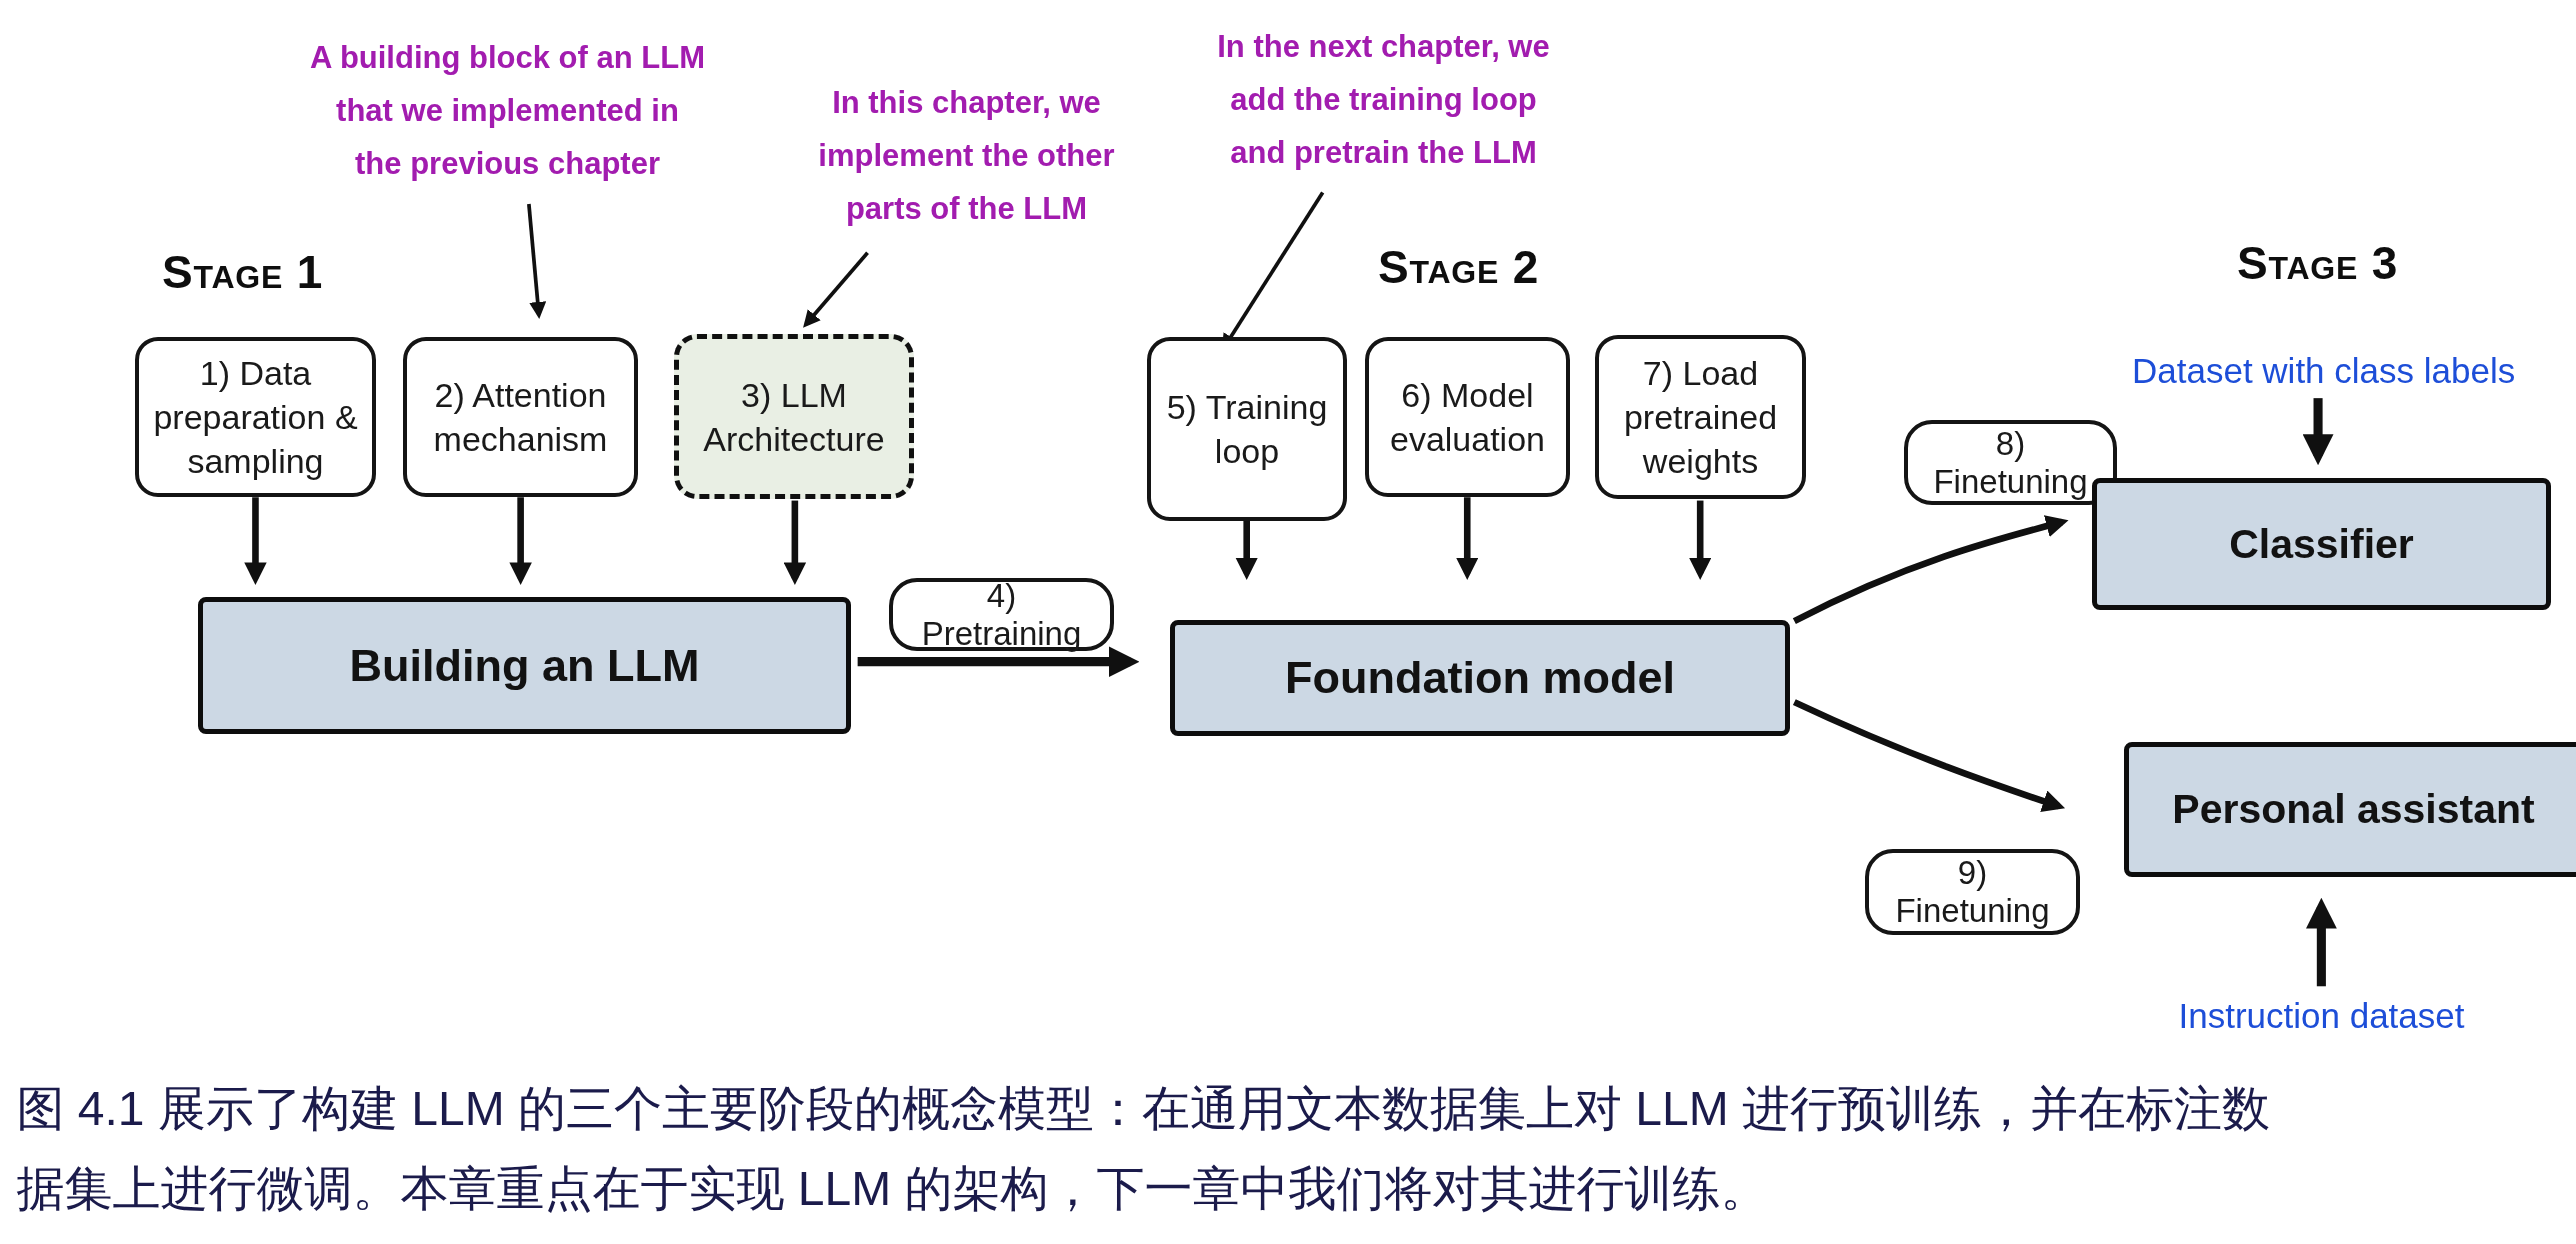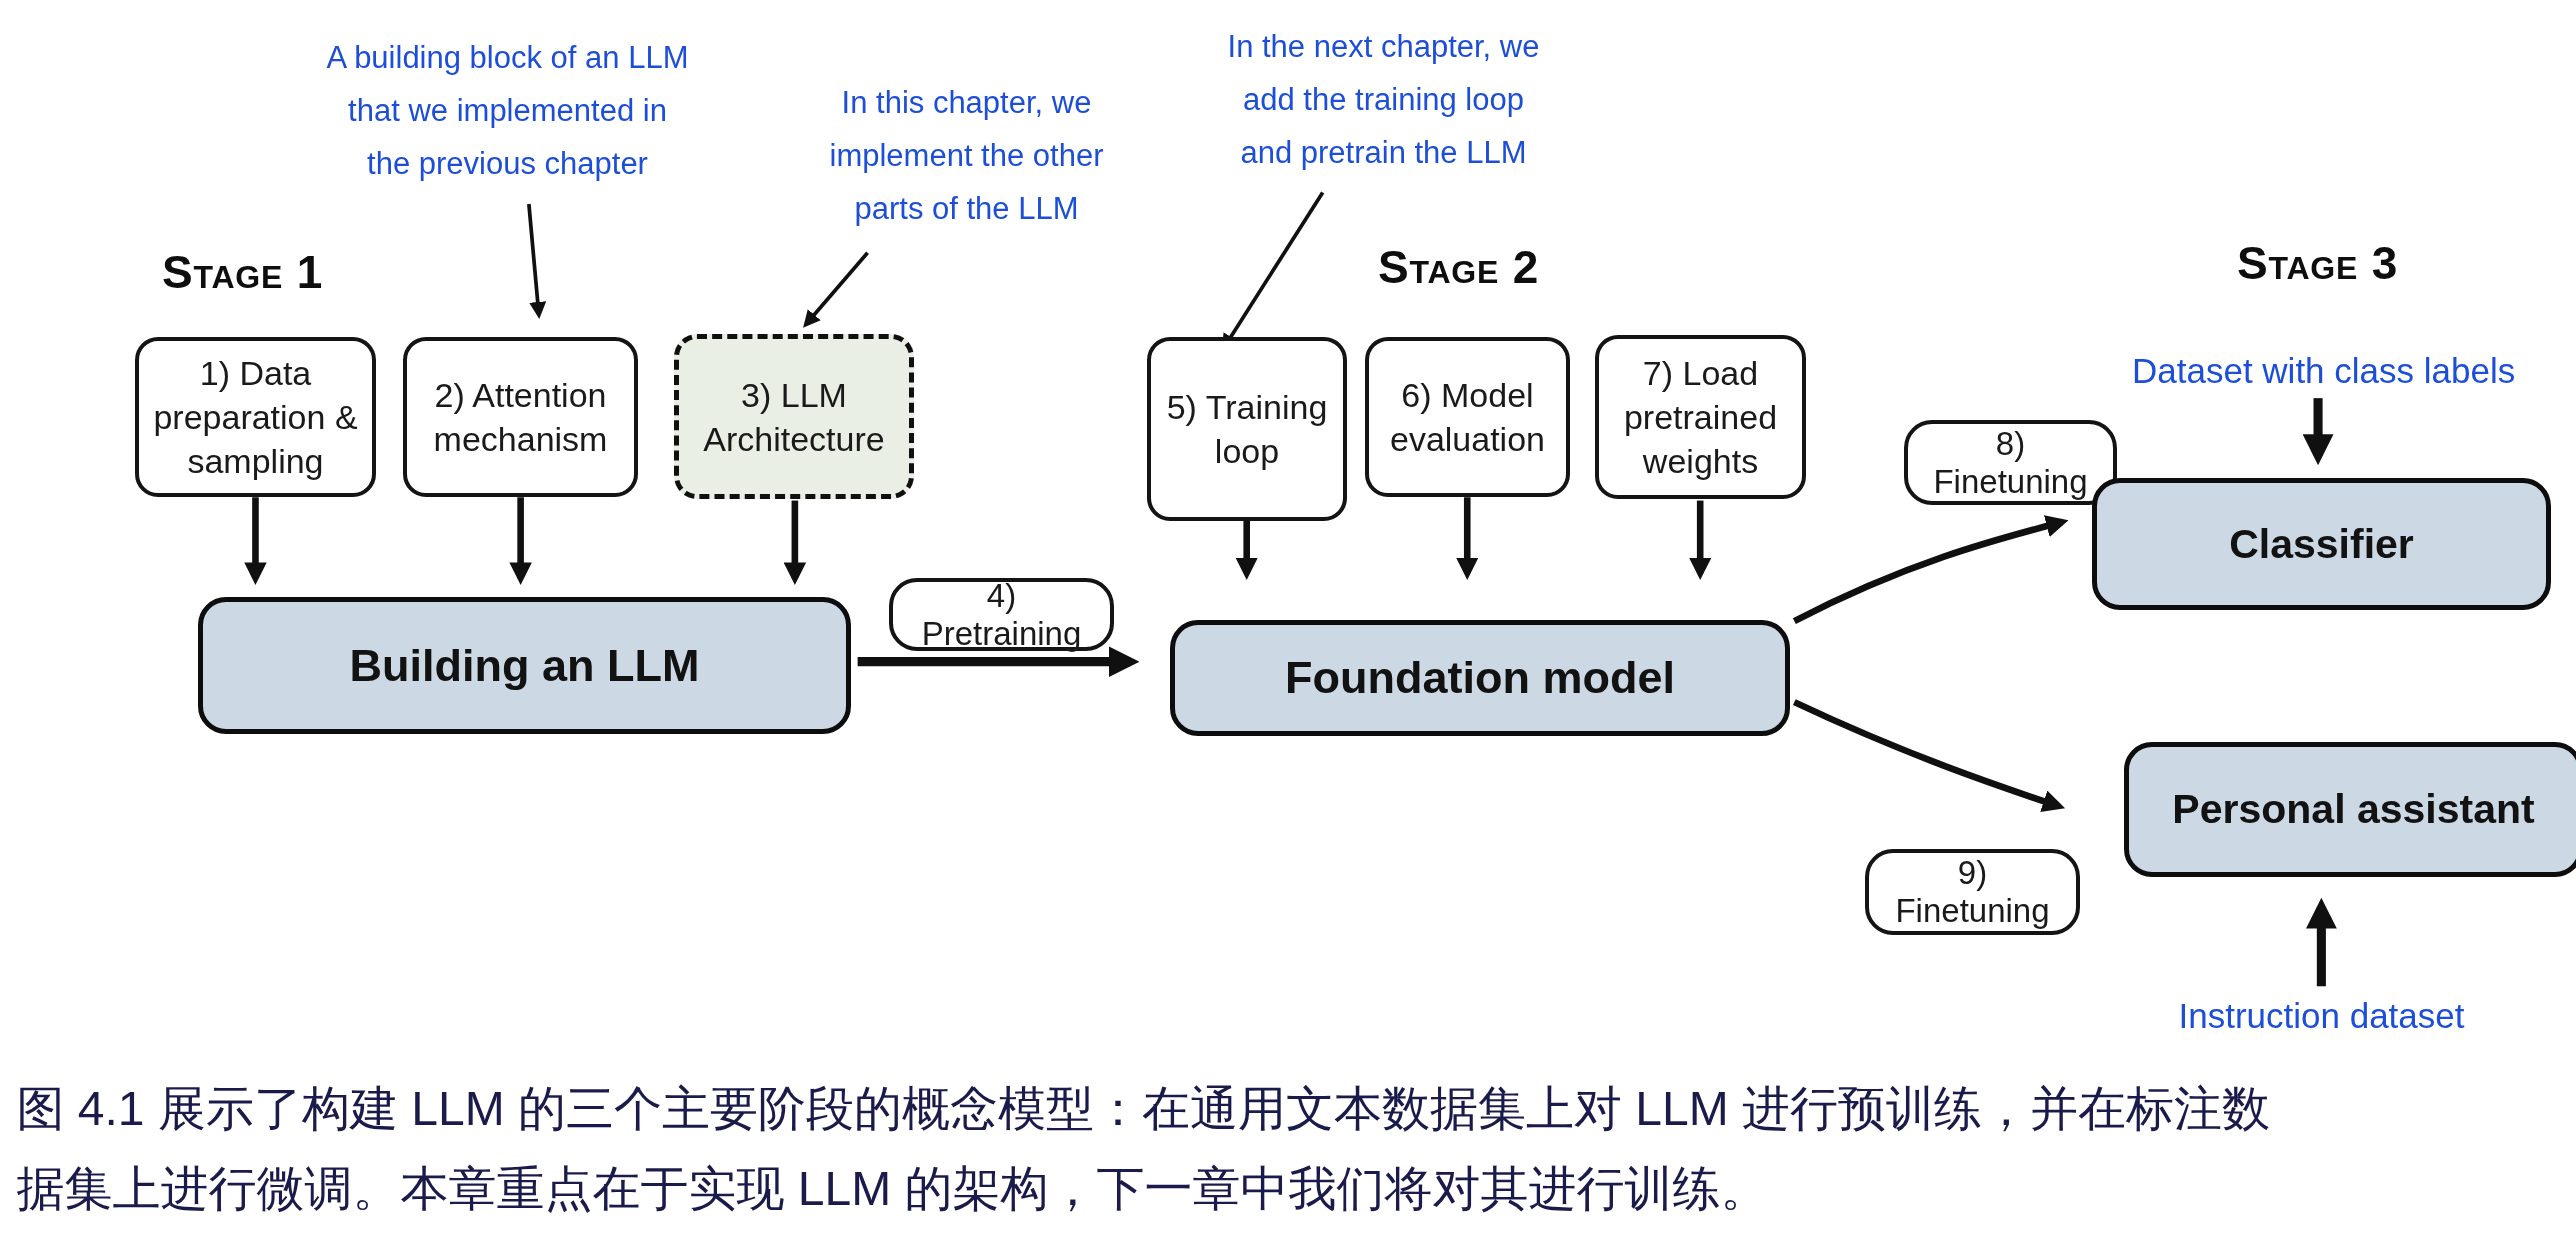--- a/index.html
+++ b/index.html
@@ -27,22 +27,22 @@
     letter-spacing: 0.8px;
     color: #0e0e0e;
     white-space: nowrap;
   }
   .annotation {
     position: absolute;
     z-index: 3;
     text-align: center;
     font-size: 31px;
     line-height: 53px;
-    font-weight: 400;
-    color: #1d4ed8;
+    font-weight: 700;
+    color: #a21caf;
   }
   .step-box {
     position: absolute;
     z-index: 2;
     box-sizing: border-box;
     background: #ffffff;
     border: 4.1px solid var(--box-border);
     border-radius: 23px;
     display: flex;
     align-items: center;
@@ -61,21 +61,21 @@
   .pill {
     border-radius: 28px;
     line-height: 38px;
   }
   .model-box {
     position: absolute;
     z-index: 2;
     box-sizing: border-box;
     background: var(--model-box);
     border: 5.8px solid #0d0d0d;
-    border-radius: 28px;
+    border-radius: 8px;
     display: flex;
     align-items: center;
     justify-content: center;
     text-align: left;
     font-size: 45px;
     font-weight: 700;
     color: #121212;
   }
   .model-box.small-title { font-size: 41px; }
   .dataset-label {

